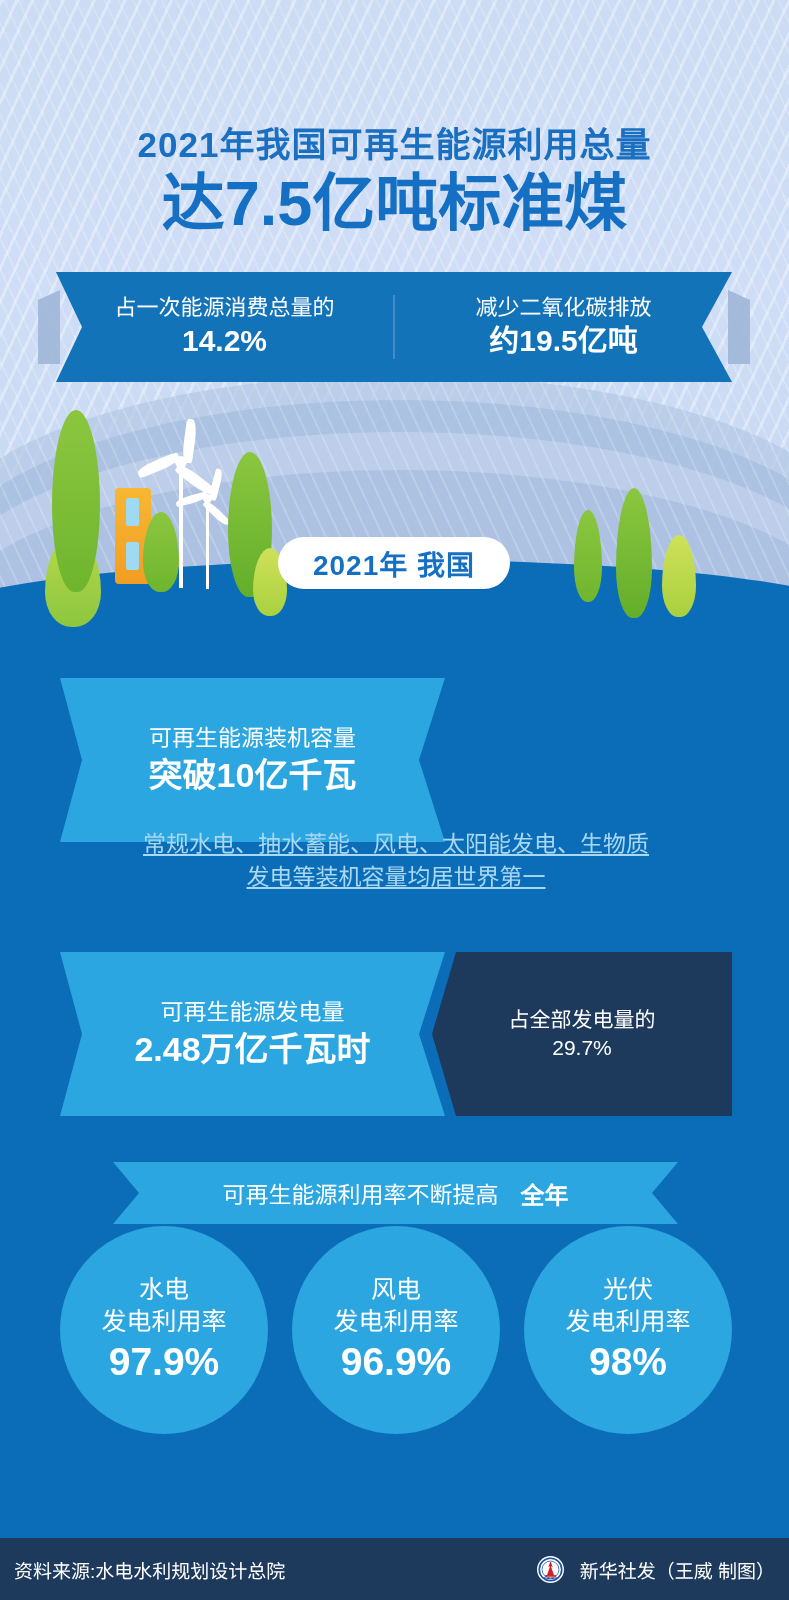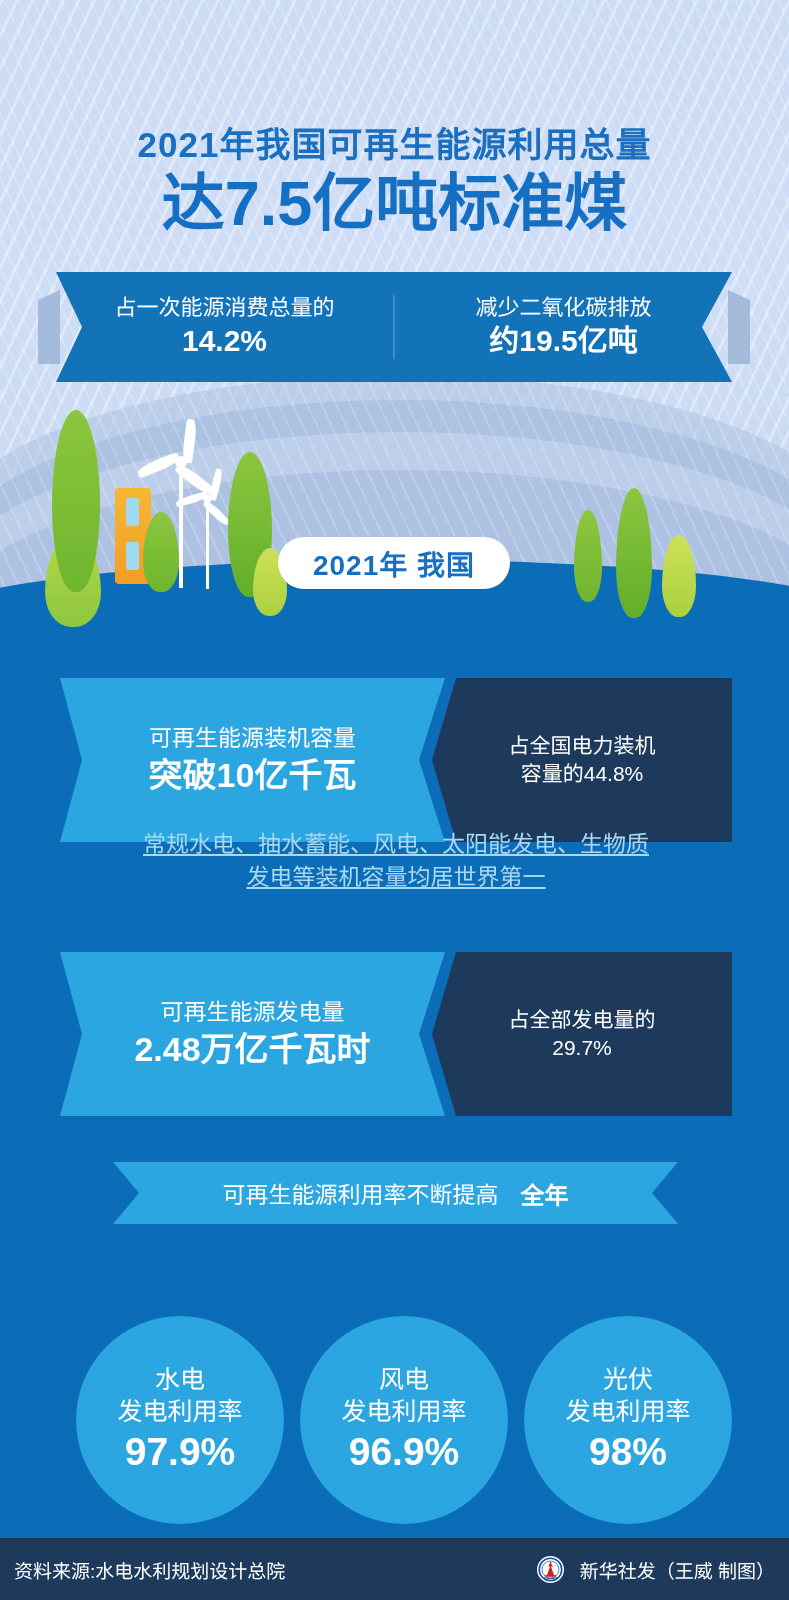--- a/index.html
+++ b/index.html
@@ -137,22 +137,22 @@
   .ribbon-util{
     position:absolute; left:113px; top:1162px; width:565px; height:62px; z-index:6;
     background:#2ba6e0;
     clip-path:polygon(0 0, 100% 0, calc(100% - 26px) 50%, 100% 100%, 0 100%, 26px 50%);
     display:flex; align-items:center; justify-content:center; color:#ffffff;
   }
   .ru-t1{ font-size:23px; }
   .ru-t2{ font-size:24px; font-weight:bold; margin-left:22px; }
 
   
-  .circles{ position:absolute; left:60px; top:1316px; width:672px; height:210px; z-index:6;
-            display:flex; justify-content:flex-end;gap:16px; }
+  .circles{ position:absolute; left:60px; top:1226px; width:672px; height:210px; z-index:6;
+            display:flex; justify-content:space-between;gap:16px; }
   .circ{
     width:208px; height:208px; border-radius:50%; background:#2ba6e0;
     display:flex; flex-direction:column; align-items:center; justify-content:center;
     color:#ffffff; text-align:center;
   }
   .c-n1{ font-size:25px; line-height:1.26; }
   .c-n2{ font-size:25px; line-height:1.26; }
   .c-val{ font-size:39px; font-weight:bold; line-height:1.2; margin-top:2px; }
 
   
@@ -238,24 +238,20 @@
   <div class="body-bg"></div>
 
   <div class="year-badge">
     <span>2021年  我国</span>
   </div>
 
   <div class="statblock" style="top:678px;">
     <div class="sb-left">
       <div class="sb-cap">可再生能源装机容量</div>
       <div class="sb-val">突破10亿千瓦</div>
-    </div>
-    <div class="sb-right">
-      <div class="sb-rtext">占全国电力装机</div>
-      <div class="sb-rtext">容量的44.8%</div>
     </div>
   </div>
 
   <div class="note" style="top:828px;text-decoration:underline;">
     <div>常规水电、抽水蓄能、风电、太阳能发电、生物质</div>
     <div>发电等装机容量均居世界第一</div>
   </div>
 
   <div class="statblock" style="top:952px;">
     <div class="sb-left">

